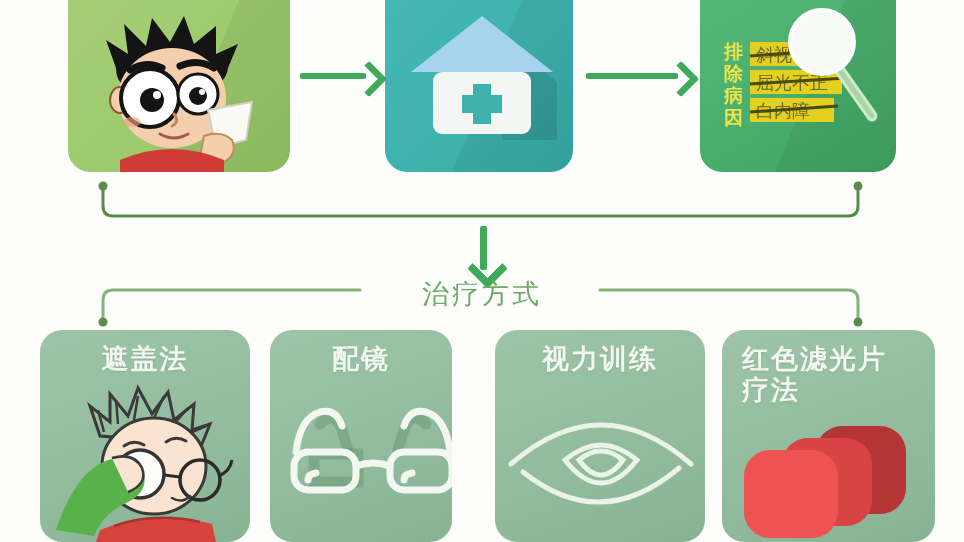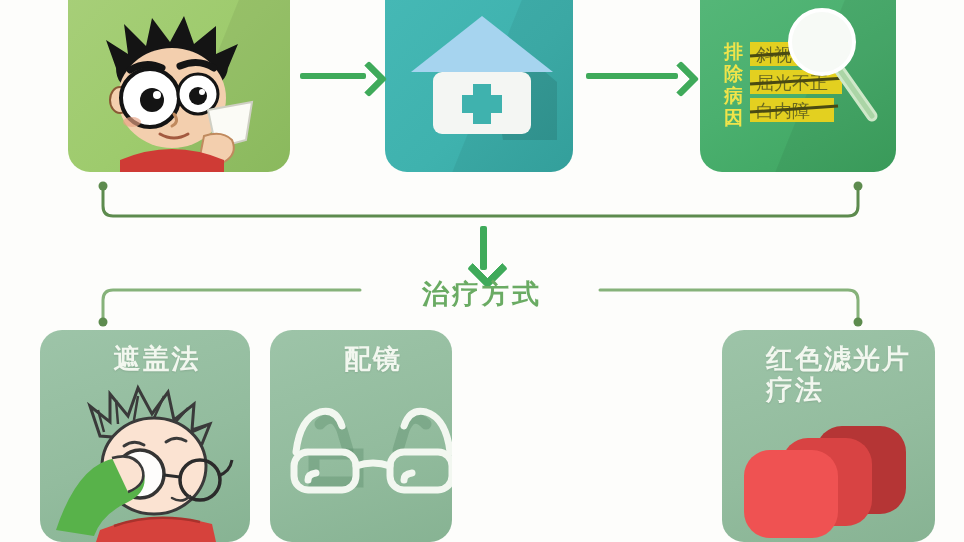--- a/index.html
+++ b/index.html
@@ -27,21 +27,20 @@
     left: 0;
     right: 0;
     text-align: center;
     color: #f2f7ef;
     font-weight: bold;
     letter-spacing: 2px;
     line-height: 1.15;
     text-shadow: 0 1px 2px rgba(0,0,0,0.10);
     pointer-events: none;
     white-space: pre-line;
-    padding-left: 24px;
   }
 
   
   .top-card { top: -34px; height: 206px; }
   #card-discover {
     left: 68px; width: 222px;
     background: linear-gradient(135deg, #a8cf7a 0%, #9ecb6d 55%, #93c463 100%);
   }
   #card-hospital {
     left: 385px; width: 188px;
@@ -123,21 +122,21 @@
   }
 
   
   #treatment-label {
     position: absolute;
     left: 0; right: 0;
     top: 276px;
     text-align: center;
     color: #6aab63;
     font-size: 27px;
-    font-weight: bold;
+    font-weight: normal;
     letter-spacing: 3px;
   }
 
   
 
   
   .boy { position: absolute; left: 8px; top: 44px; width: 206px; height: 162px; }
 
   
   .house { position: absolute; left: 22px; top: 44px; width: 150px; height: 130px; }
@@ -329,20 +328,35 @@
         <rect x="10" y="60" width="62" height="38" rx="14"></rect>
         <rect x="106" y="60" width="62" height="38" rx="14"></rect>
         <path d="M72 74 q17 -6 34 0"></path>
         <path d="M24 88 q0 -6 8 -7"></path>
         <path d="M120 88 q0 -6 8 -7"></path>
       </g>
     </svg>
     <div class="card-title">配镜</div>
   </div>
 
+  <div class="card bot-card" id="card-training">
+    <svg class="eyeicon" viewBox="0 0 196 120">
+      <g fill="none" stroke="#eaf3e8" stroke-width="5" stroke-linecap="round">
+
+        <path d="M8 66 q90 -78 180 0"></path>
+
+        <path d="M20 74 q78 62 156 -4"></path>
+
+        <path d="M62 62 q36 -30 72 0 q-36 46 -72 0 z"></path>
+
+        <path d="M76 62 q22 -18 44 0 q-22 30 -44 0 z"></path>
+      </g>
+    </svg>
+    <div class="card-title">视力训练</div>
+  </div>
 
   <div class="card bot-card" id="card-redfilter">
     <div class="redfilters">
       <div class="disc d3"></div>
       <div class="disc d2"></div>
       <div class="disc d1"></div>
     </div>
     <div class="card-title">红色滤光片
 疗法</div>
   </div>

